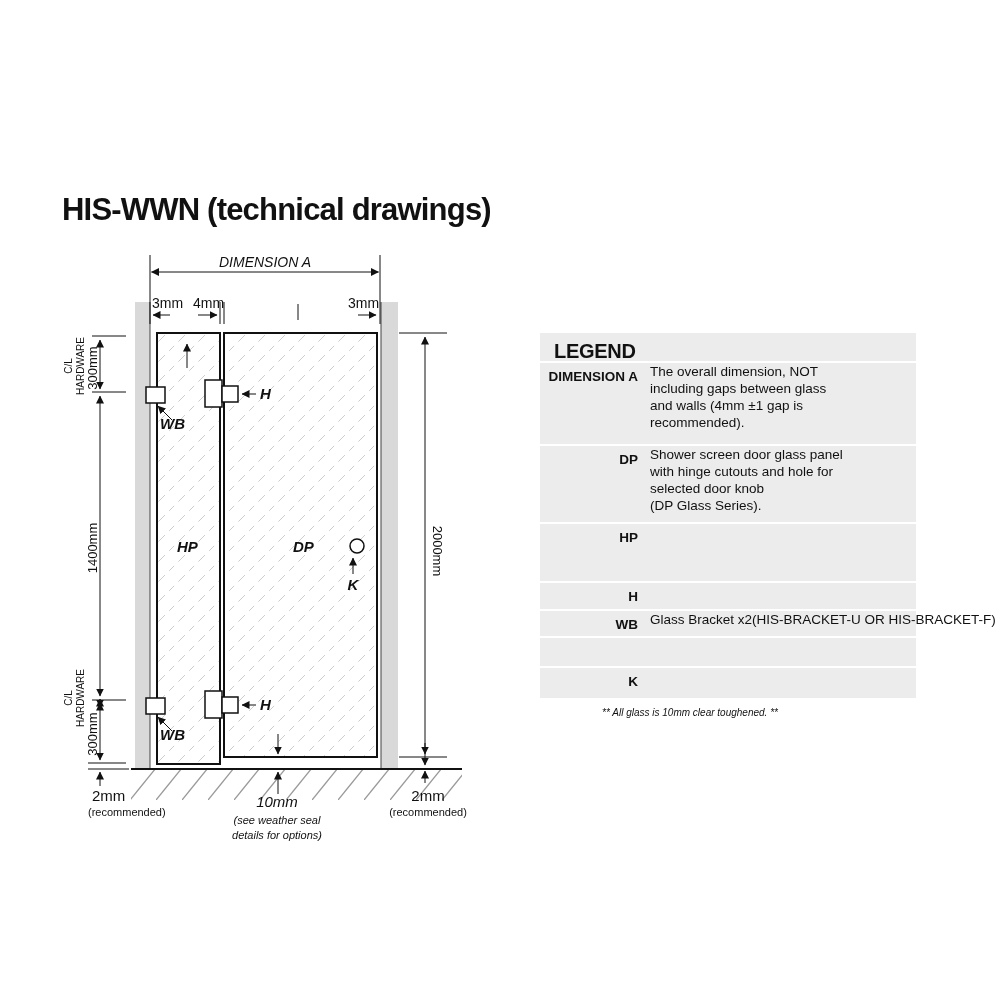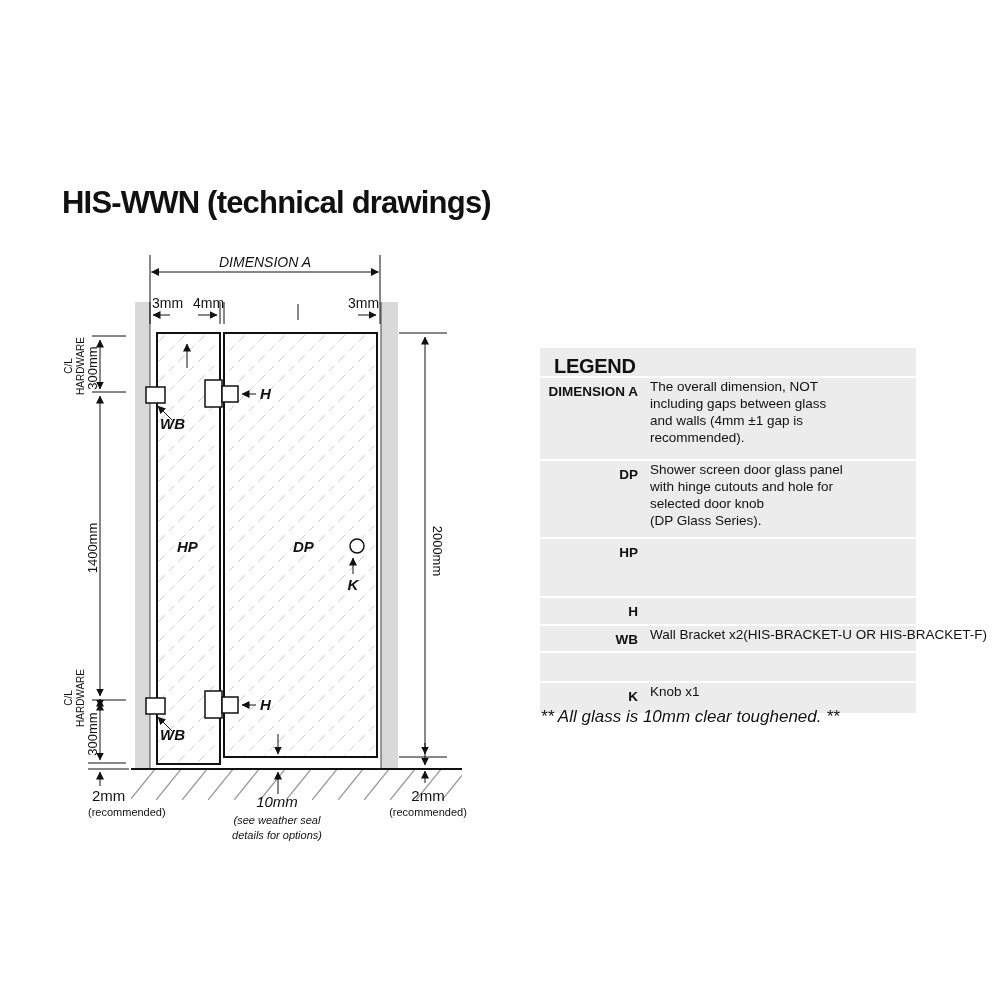--- a/index.html
+++ b/index.html
@@ -1,41 +1,41 @@
 <!DOCTYPE html>
 <html><head>
 <meta charset="utf-8">
 <style>
   html,body{margin:0;padding:0;}
   body{width:1000px;height:1000px;position:relative;background:#fff;font-family:"Liberation Sans",sans-serif;color:#111;overflow:hidden;}
-  .page-title{position:absolute;left:62px;top:185px;font-size:31px;font-weight:bold;letter-spacing:-0.8px;white-space:nowrap;}
+  .page-title{position:absolute;left:62px;top:192px;font-size:31px;font-weight:bold;letter-spacing:-0.8px;white-space:nowrap;}
   svg{position:absolute;left:0;top:0;}
   svg text{font-family:"Liberation Sans",sans-serif;fill:#111;}
   .t-dim{font-size:13px;}
   .t-dim14{font-size:14px;}
   .t-dim15{font-size:15px;}
   .t-small{font-size:11px;}
   .t-ital{font-style:italic;}
   .t-boldital{font-style:italic;font-weight:bold;font-size:15px;}
   .t-cl{font-size:10px;}
   
-  .legend{position:absolute;left:540px;top:333px;width:376px;background:#ececec;margin-top:15px;}
+  .legend{position:absolute;left:540px;top:333px;width:376px;background:#ececec;}
   .legend-header{height:28px;box-sizing:border-box;padding:7px 0 0 14px;font-size:20px;font-weight:bold;letter-spacing:-0.3px;}
   .legend-row{display:flex;box-sizing:border-box;border-top:2px solid #fff;}
   .legend-key{width:110px;box-sizing:border-box;padding:6px 12px 0 0;text-align:right;font-weight:bold;font-size:13.5px;flex:none;}
   .legend-desc{flex:1;padding-top:0;font-size:13.5px;line-height:17px;white-space:pre-line;}
   .row-dima{height:83px;}
   .row-dp{height:78px;}
   .row-hp{height:59px;}
   .row-h{height:28px;}
   .row-wb{height:27px;}
   .row-wb .legend-desc{white-space:nowrap;overflow:visible;}
   .row-empty{height:30px;}
   .row-k{height:32px;}
-  .legend-footnote{position:absolute;left:540px;top:707px;width:300px;text-align:center;font-size:17px;font-style:italic;}
+  .legend-footnote{position:absolute;left:540px;top:707px;width:300px;text-align:center;font-size:10px;font-style:italic;}
 </style>
 </head>
 <body>
 
 <div class="page-title">HIS-WWN (technical drawings)</div>
 
 <svg width="1000" height="1000" viewBox="0 0 1000 1000">
   <defs>
     <marker id="arr" viewBox="0 0 8 8" refX="7.5" refY="4" markerWidth="8" markerHeight="8" orient="auto-start-reverse">
       <path d="M0,0 L8,4 L0,8 Z" fill="#111"></path>
@@ -170,24 +170,23 @@
 (DP Glass Series).</div>
   </div>
   <div class="legend-row row-hp">
     <div class="legend-key">HP</div>
   </div>
   <div class="legend-row row-h">
     <div class="legend-key">H</div>
   </div>
   <div class="legend-row row-wb">
     <div class="legend-key">WB</div>
-    <div class="legend-desc">Wall Bracket x2(HIS-BRACKET-U OR HIS-BRACKET-F)</div>
+    <div class="legend-desc">Glass Bracket x2(HIS-BRACKET-U OR HIS-BRACKET-F)</div>
   </div>
   <div class="legend-row row-empty">
     <div class="legend-key"></div>
     <div class="legend-desc"></div>
   </div>
   <div class="legend-row row-k">
     <div class="legend-key">K</div>
-    <div class="legend-desc">Knob x1</div>
   </div>
 </div>
 <div class="legend-footnote">** All glass is 10mm clear toughened. **</div>
 
 </body></html>

